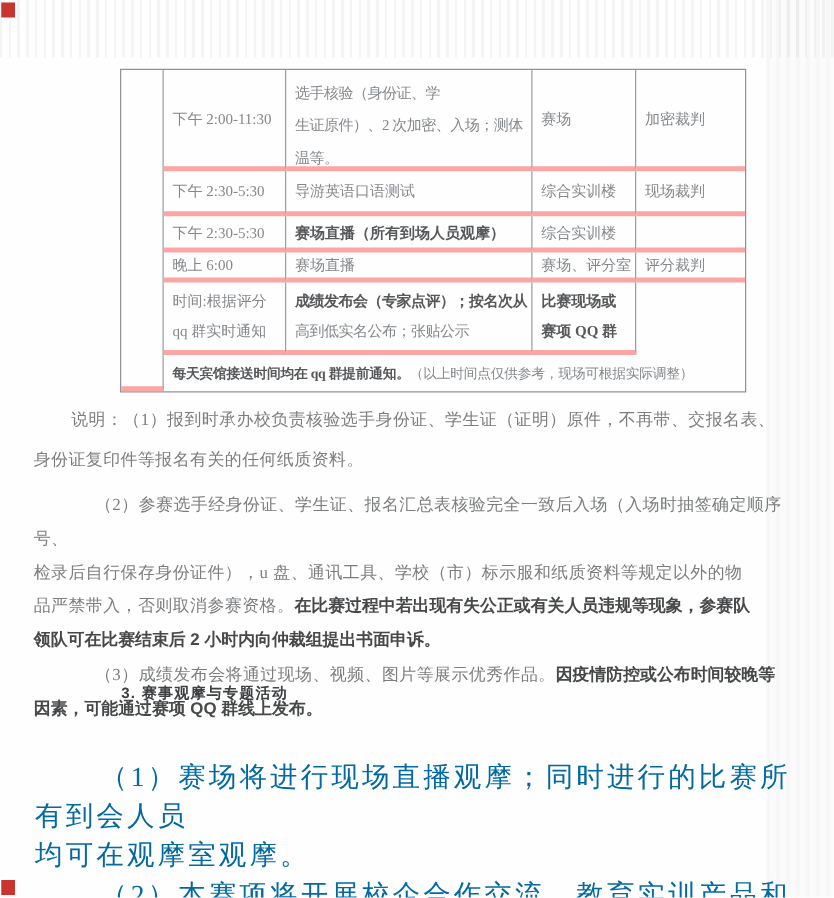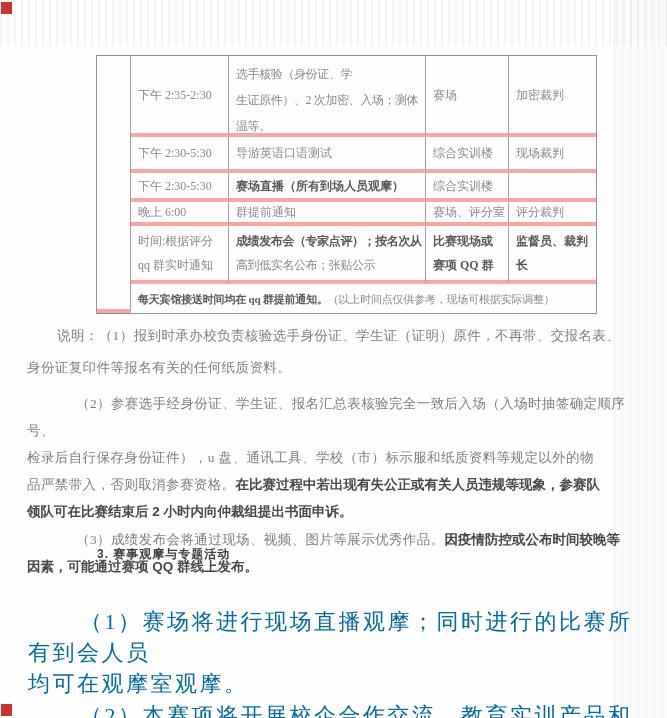--- a/index.html
+++ b/index.html
@@ -77,21 +77,21 @@
 
 <div class="scan-top"></div>
 <div class="scan-right"></div>
 <div class="corner-mark top"></div>
 <div class="corner-mark bottom"></div>
 
 <div class="doc-table">
   <div class="cell col-narrow"></div>
 
   <div class="cell ct r1">
-      <div class="inner"><span>下午 2:35-2:30</span></div>
+      <div class="inner"><span>下午 2:00-11:30</span></div>
     </div>
   <div class="cell ca r1 tight">
       <div class="inner"><span>选手核验（身份证、学</span><br><span>生证原件）、2 次加密、入场；测体</span><br><span>温等。</span></div>
     </div>
   <div class="cell cl r1">
       <div class="inner"><span>赛场</span></div>
     </div>
   <div class="cell cs r1">
       <div class="inner"><span>加密裁判</span></div>
     </div>
@@ -119,40 +119,37 @@
       <div class="inner"><span>综合实训楼</span></div>
     </div>
   <div class="cell cs r3">
       <div class="inner"></div>
     </div>
 
   <div class="cell ct r4">
       <div class="inner"><span>晚上 6:00</span></div>
     </div>
   <div class="cell ca r4">
-      <div class="inner"><span>群提前通知</span></div>
+      <div class="inner"><span>赛场直播</span></div>
     </div>
   <div class="cell cl r4">
       <div class="inner"><span>赛场、评分室</span></div>
     </div>
   <div class="cell cs r4">
       <div class="inner"><span>评分裁判</span></div>
     </div>
 
   <div class="cell ct r5">
       <div class="inner"><span>时间:根据评分</span><br><span>qq 群实时通知</span></div>
     </div>
   <div class="cell ca r5 tight">
       <div class="inner"><span class="b">成绩发布会（专家点评）；按名次从</span><br><span>高到低实名公布；张贴公示</span></div>
     </div>
   <div class="cell cl r5">
       <div class="inner"><span class="b">比赛现场或</span><br><span class="b">赛项 QQ 群</span></div>
-    </div>
-  <div class="cell cs r5">
-      <div class="inner"><span class="b">监督员、裁判</span><br><span class="b">长</span></div>
     </div>
 
   <div class="cell footer-cell">
       <div class="inner"><span class="b">每天宾馆接送时间均在 qq 群提前通知。</span><span>（以上时间点仅供参考，现场可根据实际调整）</span></div>
     </div>
 </div>
 
 <div class="notes">
   <p class="p1"><span>说明：（1）报到时承办校负责核验选手身份证、学生证（证明）原件，不再带、交报名表、</span><br><span>身份证复印件等报名有关的任何纸质资料。</span></p>
   <p class="p2"><span>（2）参赛选手经身份证、学生证、报名汇总表核验完全一致后入场（入场时抽签确定顺序号、</span><br><span>检录后自行保存身份证件），u 盘、通讯工具、学校（市）标示服和纸质资料等规定以外的物</span><br><span>品严禁带入，否则取消参赛资格。</span><span class="b">在比赛过程中若出现有失公正或有关人员违规等现象，参赛队</span><br><span class="b">领队可在比赛结束后 2 小时内向仲裁组提出书面申诉。</span></p>

